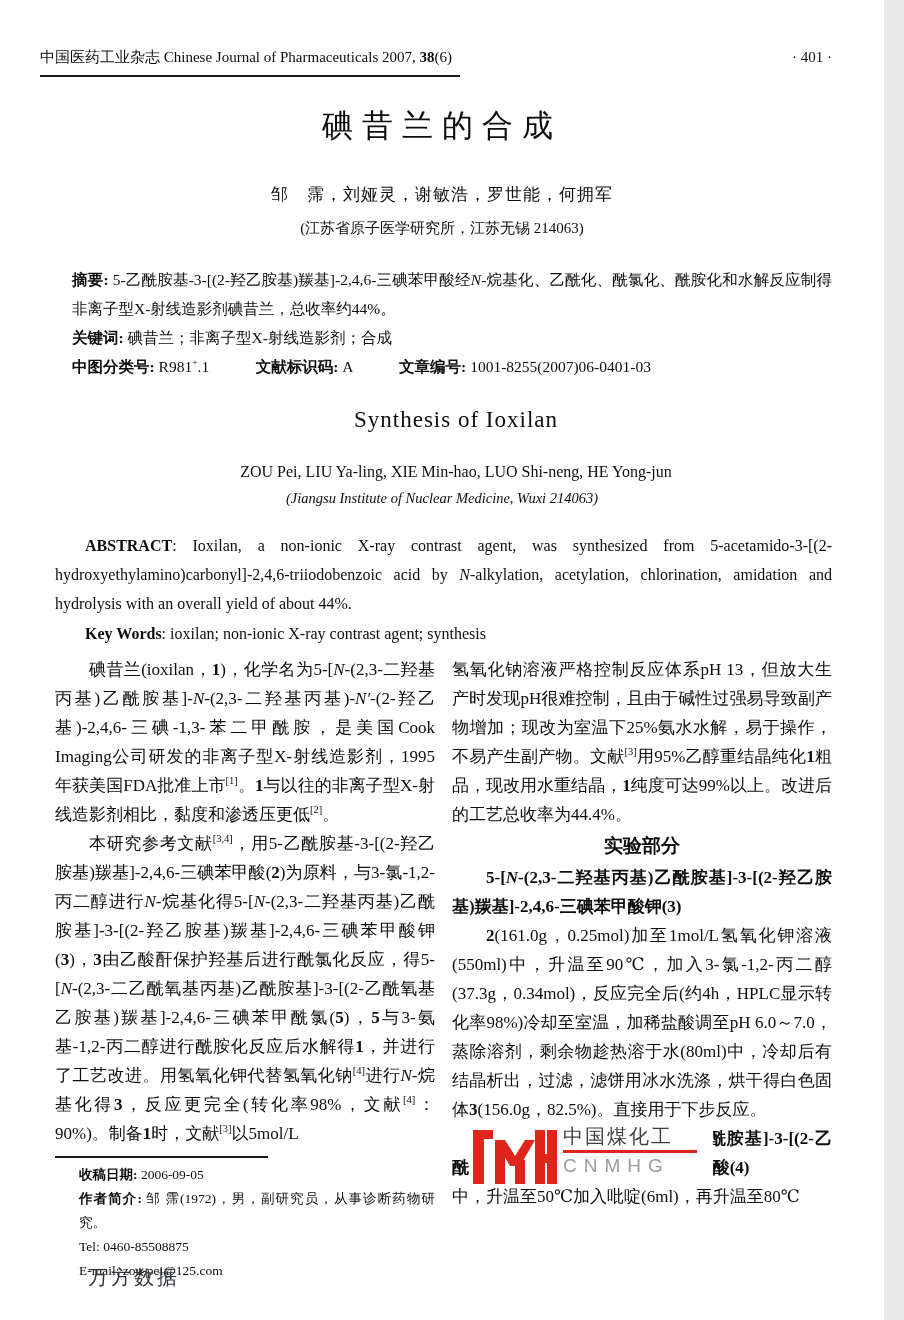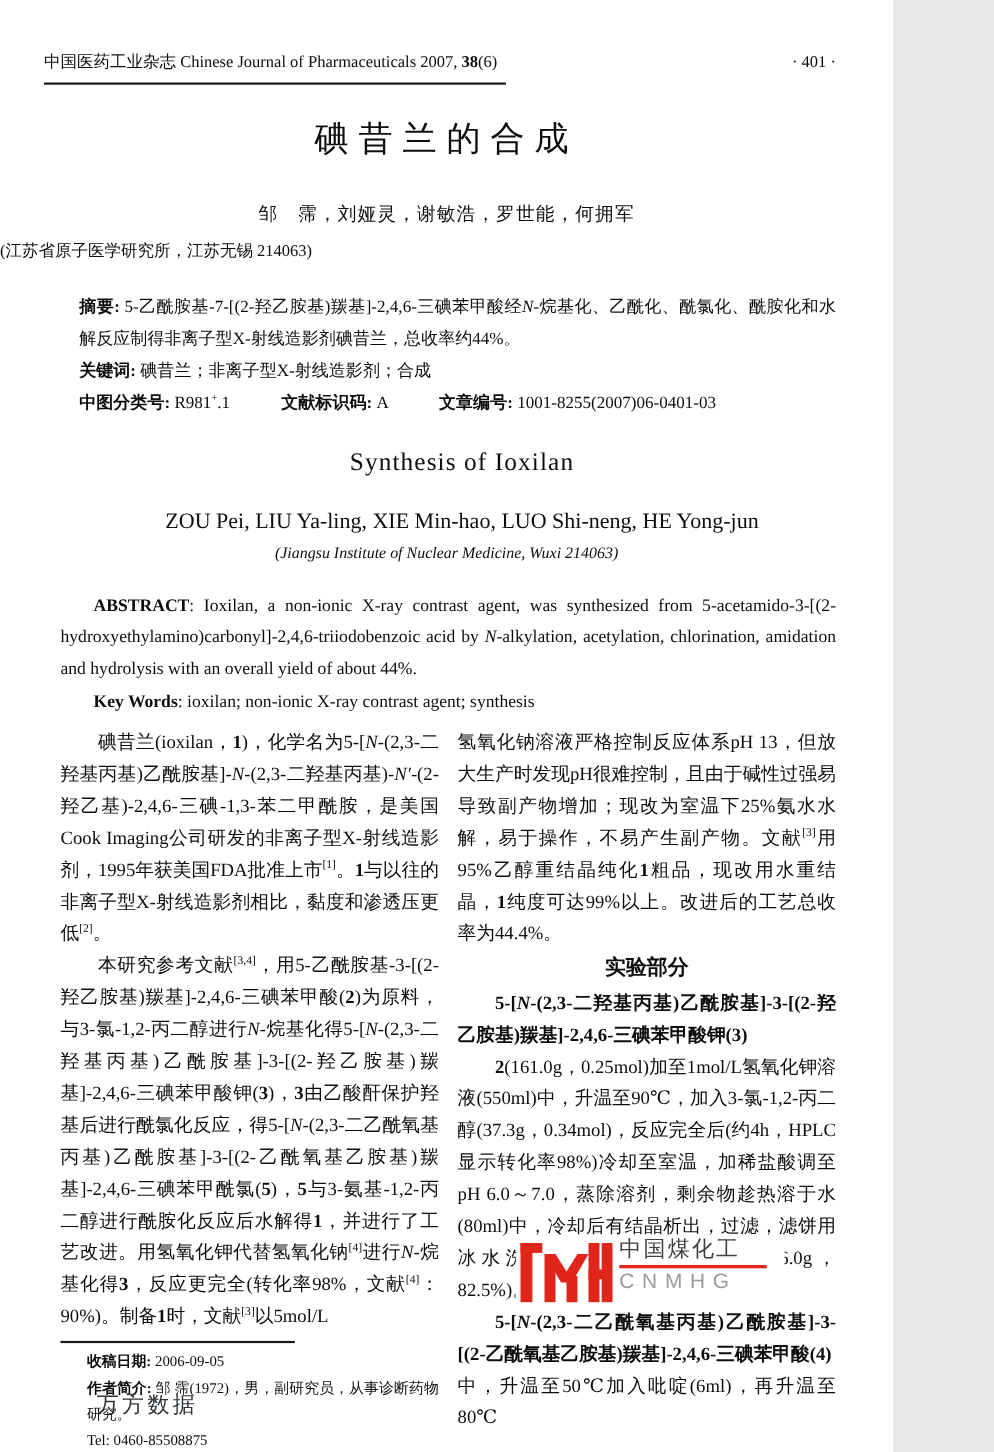--- a/index.html
+++ b/index.html
@@ -1,45 +1,45 @@
 <!DOCTYPE html>
 <html><head>
 <meta charset="utf-8">
 <style>
   html,body{margin:0;padding:0;background:#e8e8e8;}
   .page{
     position:relative;
-    width:812px;height:1320px;
+    width:884px;height:1320px;
     background:#ffffff;
     font-family:"Liberation Serif","DejaVu Serif",serif;
     color:#0d0d0d;
     overflow:hidden;
   }
   
   .rt-b{font-weight:bold;}
   .rt-i{font-style:italic;}
   .rt-bi{font-weight:bold;font-style:italic;}
   .rt-sup{font-size:0.62em;vertical-align:super;line-height:0;}
 
   .hdr{
     display:flex;justify-content:space-between;align-items:flex-end;
     padding:48px 52px 0 40px;
     font-size:15px;line-height:18px;
   }
   .hdr-rule{margin:9px 0 0 40px;width:420px;border-top:2px solid #1a1a1a;}
 
   .cn-title{margin-top:28px;text-align:center;font-size:31px;letter-spacing:9px;font-weight:500;}
   .cn-authors{margin-top:36px;text-align:center;font-size:17px;letter-spacing:1px;}
-  .cn-affil{margin-top:13px;text-align:left;font-size:15px;}
+  .cn-affil{margin-top:13px;text-align:center;font-size:15px;}
 
   .abs-block{margin:27px 52px 0 72px;font-size:15.5px;line-height:29px;text-align:justify;}
   .abs-line{min-height:29px;}
 
   .en-title{margin-top:26px;text-align:center;font-size:23px;letter-spacing:1px;margin-left:28px;}
-  .en-authors{margin-top:30px;text-align:center;font-size:20px;padding-left:28px;}
+  .en-authors{margin-top:30px;text-align:center;font-size:16px;padding-left:28px;}
   .en-affil{margin-top:9px;text-align:center;font-size:14.5px;font-style:italic;}
 
   .en-abs{margin:24px 52px 0 55px;font-size:16px;line-height:29px;text-align:justify;}
   .en-abs .ind{text-indent:30px;}
   .en-kw{margin-top:1px;}
 
   .cols{display:flex;gap:17px;margin:7px 52px 0 55px;}
   .col{width:390px;font-size:17px;line-height:29px;text-align:justify;}
   .col p{margin:0;text-indent:2em;}
   .col p.noind{text-indent:0;}
@@ -81,21 +81,21 @@
     <div><span>中国医药工业杂志  Chinese Journal of  Pharmaceuticals 2007, </span><span class="rt-b">38</span><span>(6)</span></div>
     <div>· 401 ·</div>
   </div>
   <div class="hdr-rule"></div>
 
   <div class="cn-title">碘昔兰的合成</div>
   <div class="cn-authors">邹　霈，刘娅灵，谢敏浩，罗世能，何拥军</div>
   <div class="cn-affil">(江苏省原子医学研究所，江苏无锡 214063)</div>
 
   <div class="abs-block">
-    <div class="abs-line"><span class="rt-b">摘要:</span><span> 5-乙酰胺基-7-[(2-羟乙胺基)羰基]-2,4,6-三碘苯甲酸经</span><span class="rt-i">N</span><span>-烷基化、乙酰化、酰氯化、酰胺化和水解反应制得非离子型X-射线造影剂碘昔兰，总收率约44%。</span></div>
+    <div class="abs-line"><span class="rt-b">摘要:</span><span> 5-乙酰胺基-3-[(2-羟乙胺基)羰基]-2,4,6-三碘苯甲酸经</span><span class="rt-i">N</span><span>-烷基化、乙酰化、酰氯化、酰胺化和水解反应制得非离子型X-射线造影剂碘昔兰，总收率约44%。</span></div>
     <div class="abs-line"><span class="rt-b">关键词:</span><span> 碘昔兰；非离子型X-射线造影剂；合成</span></div>
     <div class="abs-line"><span class="rt-b">中图分类号:</span><span> R981</span><span class="rt-sup">+</span><span>.1　　　</span><span class="rt-b">文献标识码:</span><span> A　　　</span><span class="rt-b">文章编号:</span><span> 1001-8255(2007)06-0401-03</span></div>
   </div>
 
   <div class="en-title">Synthesis of Ioxilan</div>
   <div class="en-authors">ZOU Pei, LIU Ya-ling, XIE Min-hao, LUO Shi-neng, HE Yong-jun</div>
   <div class="en-affil">(Jiangsu Institute of Nuclear Medicine, Wuxi 214063)</div>
 
   <div class="en-abs">
     <div class="ind"><span class="rt-b">ABSTRACT</span><span>: Ioxilan, a non-ionic X-ray contrast agent, was synthesized from 5-acetamido-3-[(2-hydroxyethylamino)carbonyl]-2,4,6-triiodobenzoic acid by </span><span class="rt-i">N</span><span>-alkylation, acetylation, chlorination, amidation and hydrolysis with an overall yield of about 44%.</span></div>

